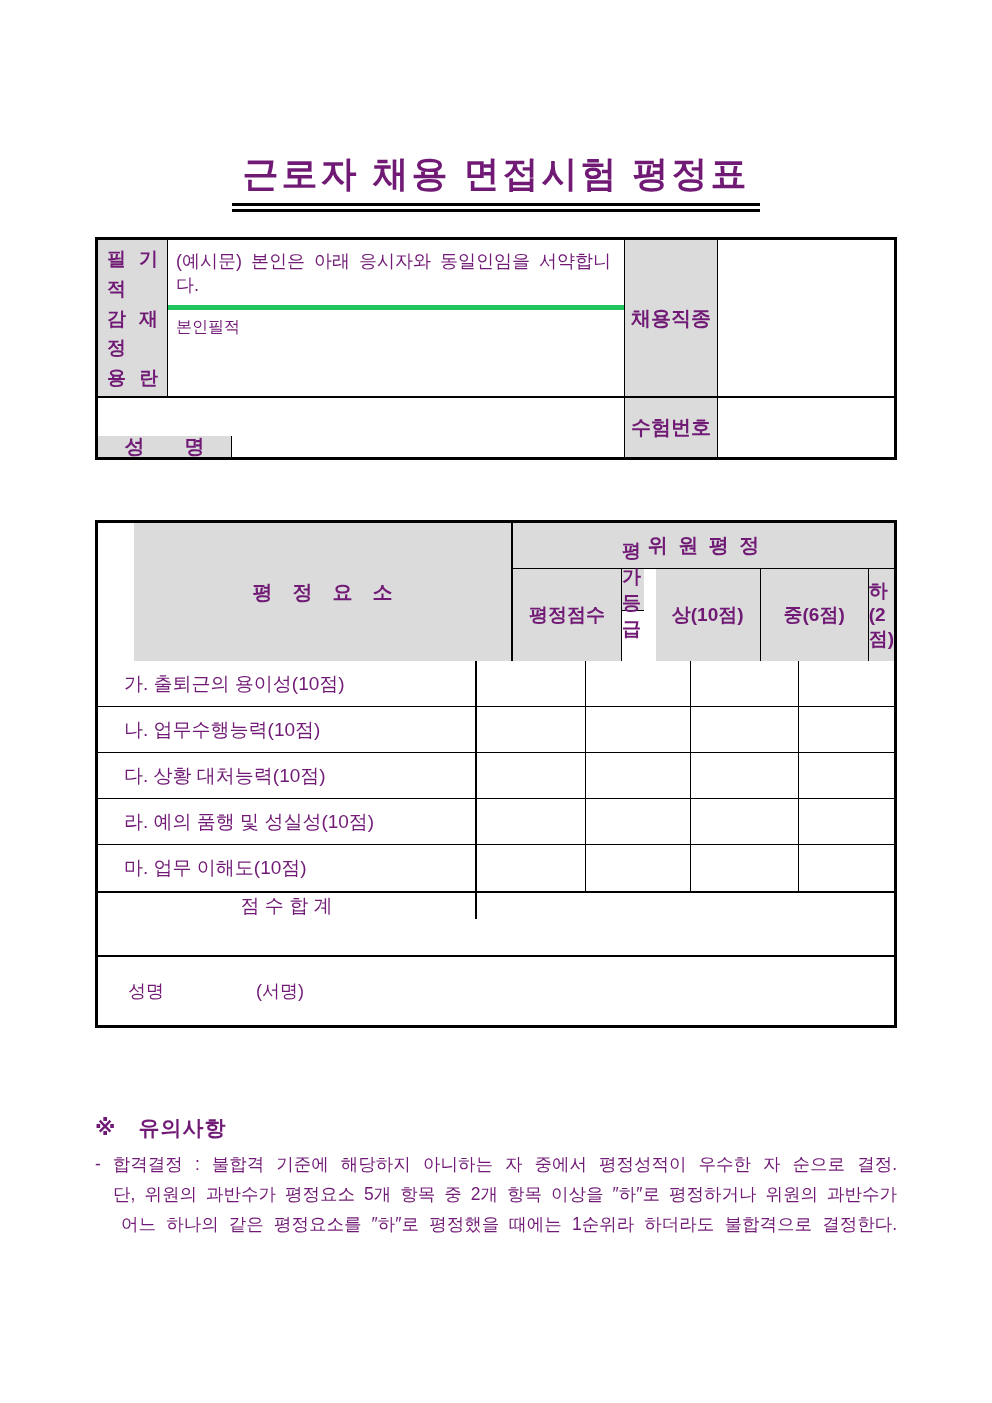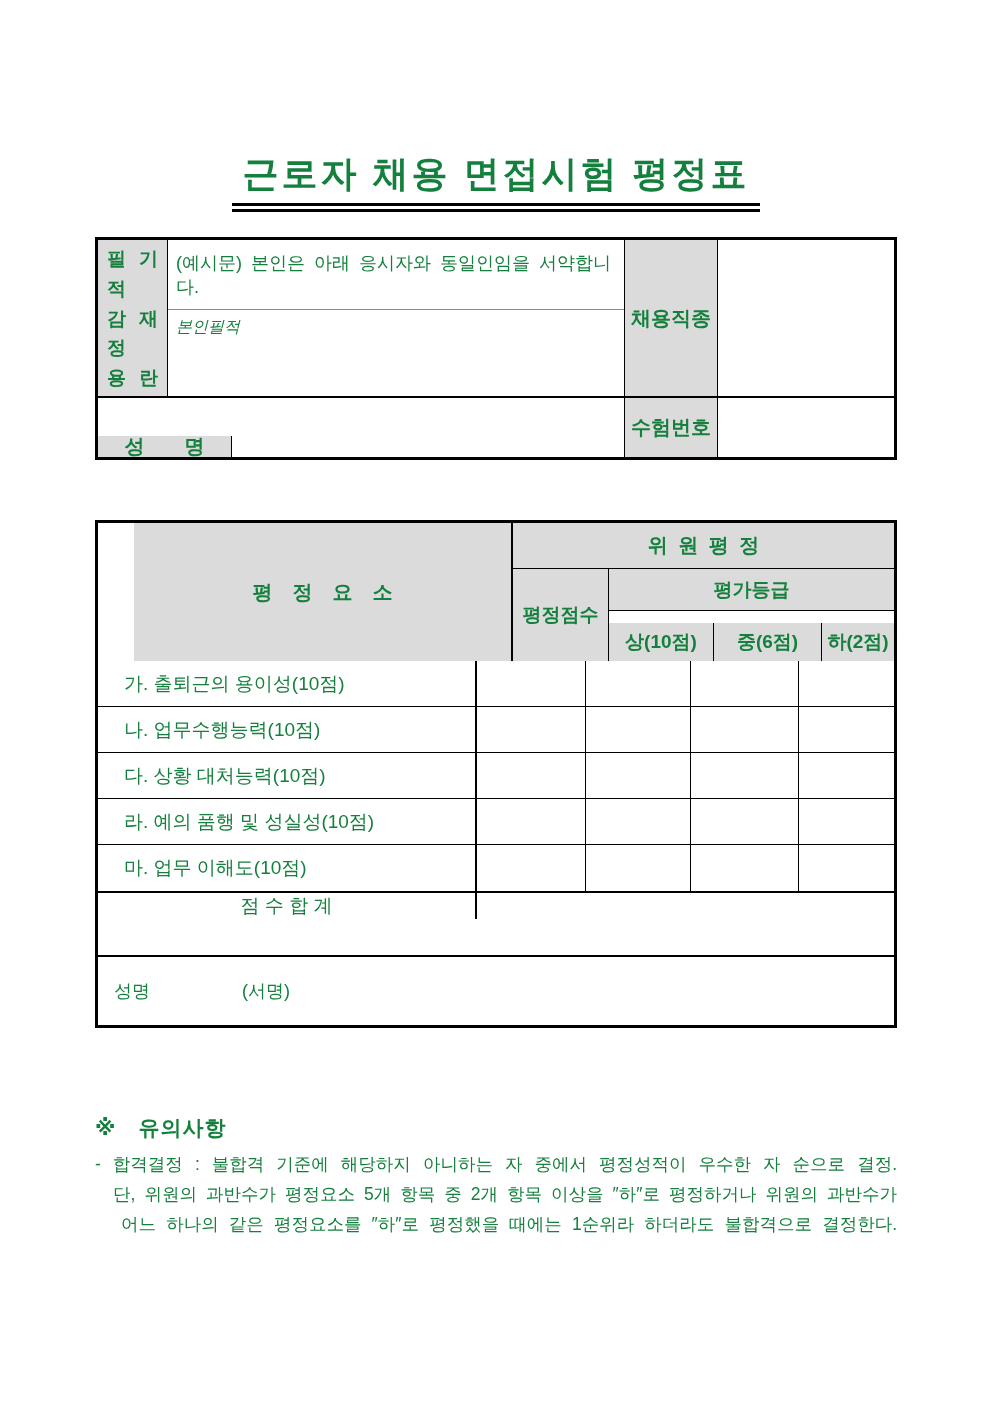--- a/index.html
+++ b/index.html
@@ -3,21 +3,21 @@
 <meta charset="utf-8">
 <style>
   * { box-sizing: border-box; margin: 0; padding: 0; }
   html, body { background: #ffffff; }
   .page {
     position: relative;
     width: 992px;
     height: 1403px;
     background: #ffffff;
     font-family: "Liberation Sans", "DejaVu Sans", sans-serif;
-    color: #15803d;
+    color: #701a75;
     overflow: hidden;
   }
 
   
   .title-wrap { position: absolute; top: 150px; left: 0; width: 100%; text-align: center; }
   .title {
     display: inline-block;
     font-size: 36px;
     font-weight: bold;
     letter-spacing: 3px;
@@ -39,25 +39,25 @@
   .hw-cell {
     width: 70px; border-right: 1px solid #000;
     display: flex; justify-content: center; gap: 13px; padding: 9px 0;
   }
   .vcol {
     display: flex; flex-direction: column; justify-content: space-between;
     font-size: 19px; font-weight: bold; line-height: 1;
   }
   .b-cell { width: 457px; border-right: 1px solid #000; display: flex; flex-direction: column; background: #fff; }
   .b1 {
-    height: 70px; border-bottom: 1px solid #22c55e;
+    height: 70px; border-bottom: 5px solid #22c55e;
     display: flex; align-items: center; padding-left: 8px;
     font-size: 18px; word-spacing: 4px;
   }
-  .b2 { flex: 1; padding: 7px 8px; font-size: 16px; font-style: italic; }
+  .b2 { flex: 1; padding: 7px 8px; font-size: 16px; }
   .label-cell {
     display: flex; align-items: center; justify-content: center;
     font-size: 20px; font-weight: bold; text-align: right;
   }
   .c-cell { width: 93px; border-right: 1px solid #000; }
   .d-cell { flex: 1; background: #fff; }
   .e-cell { width: 134px; border-right: 1px solid #000; margin-top: 38px; }
   .f-cell { width: 393px; border-right: 1px solid #000; background: #fff; }
   .g-cell { width: 93px; border-right: 1px solid #000; }
   .h-cell { flex: 1; background: #fff; }
@@ -74,25 +74,25 @@
     font-size: 20px; font-weight: bold; margin-left: 36px;
   }
   .hdr-right { flex: 1; display: flex; flex-direction: column; }
   .hdr-committee {
     height: 46px; border-bottom: 1px solid #000;
     display: flex; align-items: center; justify-content: center;
     font-size: 20px; font-weight: bold; word-spacing: 5px;
   }
   .hdr-lower { flex: 1; display: flex; }
   .hdr-score {
-    width: 96px; border-right: 1px solid #000;
+    width: 109px; border-right: 1px solid #000;
     display: flex; align-items: center; justify-content: center;
     font-size: 19px; font-weight: bold;
   }
-  .hdr-grades { flex: 1; display: flex; flex-direction: column; gap: 12px; }
+  .hdr-grades { flex: 1; display: flex; flex-direction: row; gap: 12px; }
   .hdr-grade-title {
     height: 42px; border-bottom: 1px solid #000;
     display: flex; align-items: center; justify-content: center;
     font-size: 19px; font-weight: bold;
   }
   .hdr-grade-cols { flex: 1; display: flex; }
   .gc {
     display: flex; align-items: center; justify-content: center;
     font-size: 19px; font-weight: bold;
   }
@@ -123,21 +123,21 @@
   .t2-total .col-factor {
     display: flex; align-items: center; justify-content: center; font-size: 19px;
   }
   .t2-total .t-right { flex: 1; }
 
   .t2-sign { display: flex; height: 68px; background: #fff; }
   .t2-sign .col-factor {
     display: flex; align-items: center; justify-content: center;
     font-size: 20px; font-weight: bold;
   }
-  .t2-sign .s-right { flex: 1; display: flex; align-items: center; padding-left: 16px; font-size: 18px; }
+  .t2-sign .s-right { flex: 1; display: flex; align-items: center; padding-left: 30px; font-size: 18px; }
   .sign-sig { margin-left: 92px; }
 
   
   .notes { position: absolute; left: 95px; top: 1114px; width: 802px; }
   .notes-heading { font-size: 21px; font-weight: bold; letter-spacing: 1px; margin-bottom: 7px; }
   .note-line {
     font-size: 17.5px; line-height: 30px;
     text-align: justify; text-align-last: justify;
   }
   .note-line.i1 { padding-left: 18px; }

